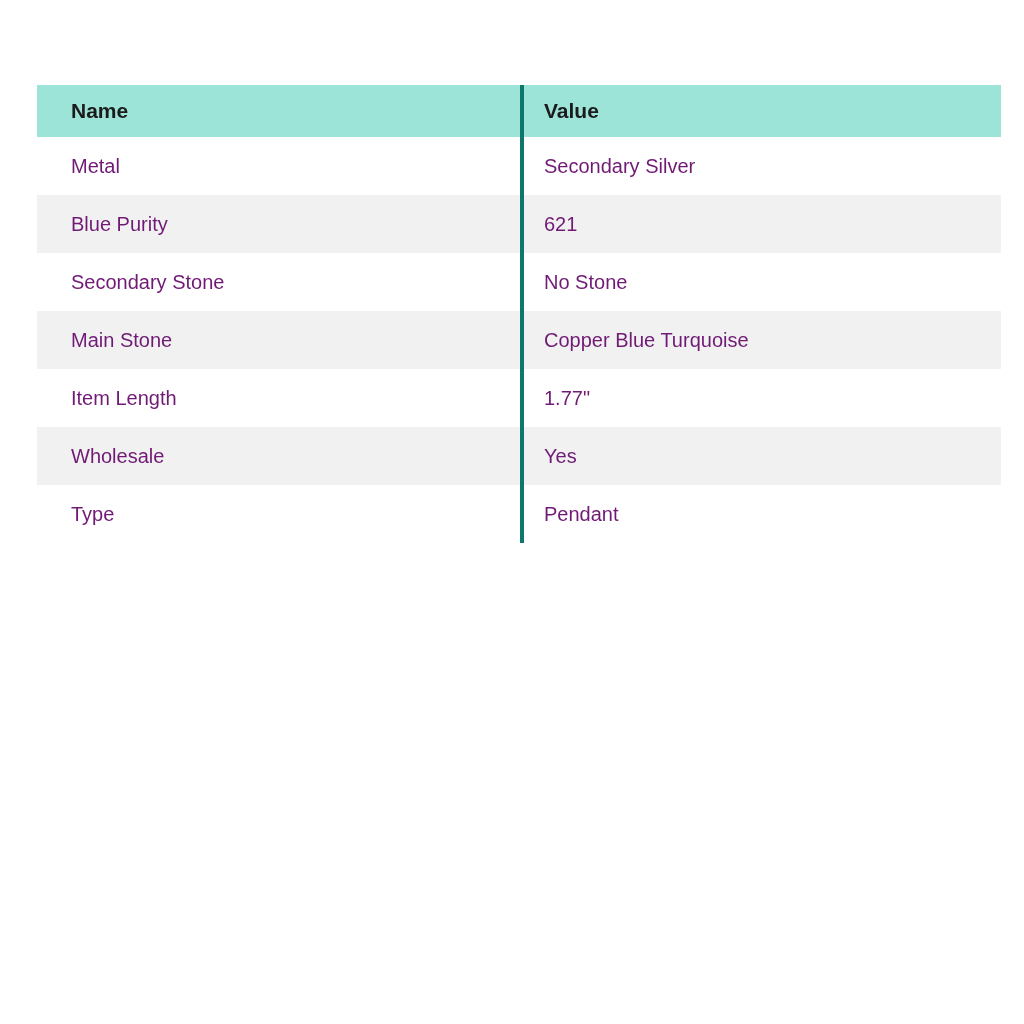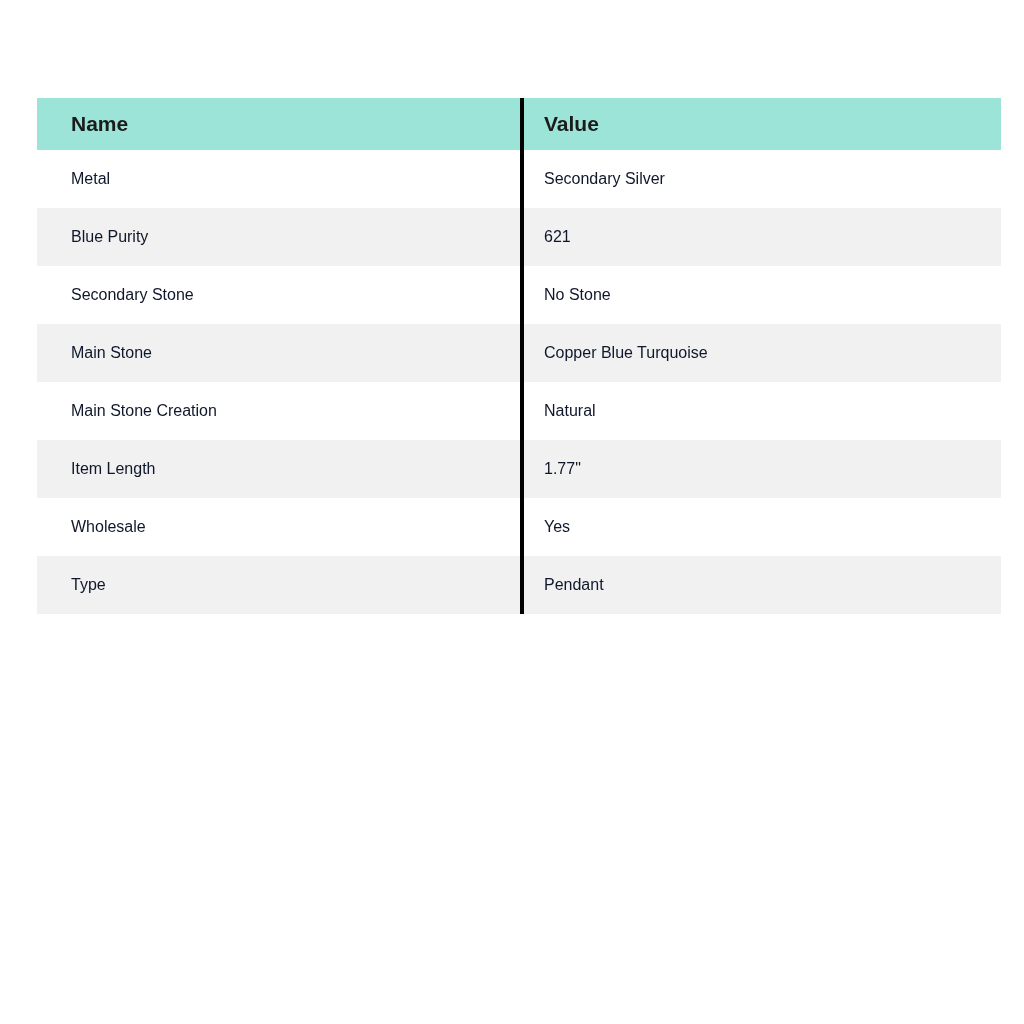--- a/index.html
+++ b/index.html
@@ -11,50 +11,50 @@
   .page {
     position: relative;
     width: 1024px;
     height: 1024px;
     background: #ffffff;
     overflow: hidden;
   }
   .spec-table-wrap {
     position: absolute;
     left: 37px;
-    top: 98px;
+    top: 85px;
     width: 964px;
   }
   table.spec-table {
     border-collapse: collapse;
     table-layout: fixed;
     width: 964px;
   }
   table.spec-table th {
     height: 52px;
     text-align: left;
     vertical-align: middle;
     font-size: 21px;
     font-weight: 700;
     color: #1b1b1b;
     padding: 0 0 0 34px;
     background: #9ce3d8;
   }
   table.spec-table td {
     height: 58px;
     vertical-align: middle;
-    font-size: 16px;
+    font-size: 20px;
     font-weight: 400;
-    color: #0f172a;
+    color: #701a75;
     padding: 0 0 0 34px;
     background: transparent;
   }
   table.spec-table th.value-col,
   table.spec-table td.value-col {
-    border-left: 4px solid #000000;
+    border-left: 4px solid #0f766e;
     padding-left: 20px;
   }
   table.spec-table tbody tr:nth-child(even) {
     background: #f1f1f2;
   }
   table.spec-table tbody tr:nth-child(odd) {
     background: #ffffff;
   }
 </style>
 </head>
@@ -84,24 +84,20 @@
   </tr>
           <tr>
     <td class="name-col">Secondary Stone</td>
     <td class="value-col">No Stone</td>
   </tr>
           <tr>
     <td class="name-col">Main Stone</td>
     <td class="value-col">Copper Blue Turquoise</td>
   </tr>
           <tr>
-    <td class="name-col">Main Stone Creation</td>
-    <td class="value-col">Natural</td>
-  </tr>
-          <tr>
     <td class="name-col">Item Length</td>
     <td class="value-col">1.77"</td>
   </tr>
           <tr>
     <td class="name-col">Wholesale</td>
     <td class="value-col">Yes</td>
   </tr>
           <tr>
     <td class="name-col">Type</td>
     <td class="value-col">Pendant</td>

